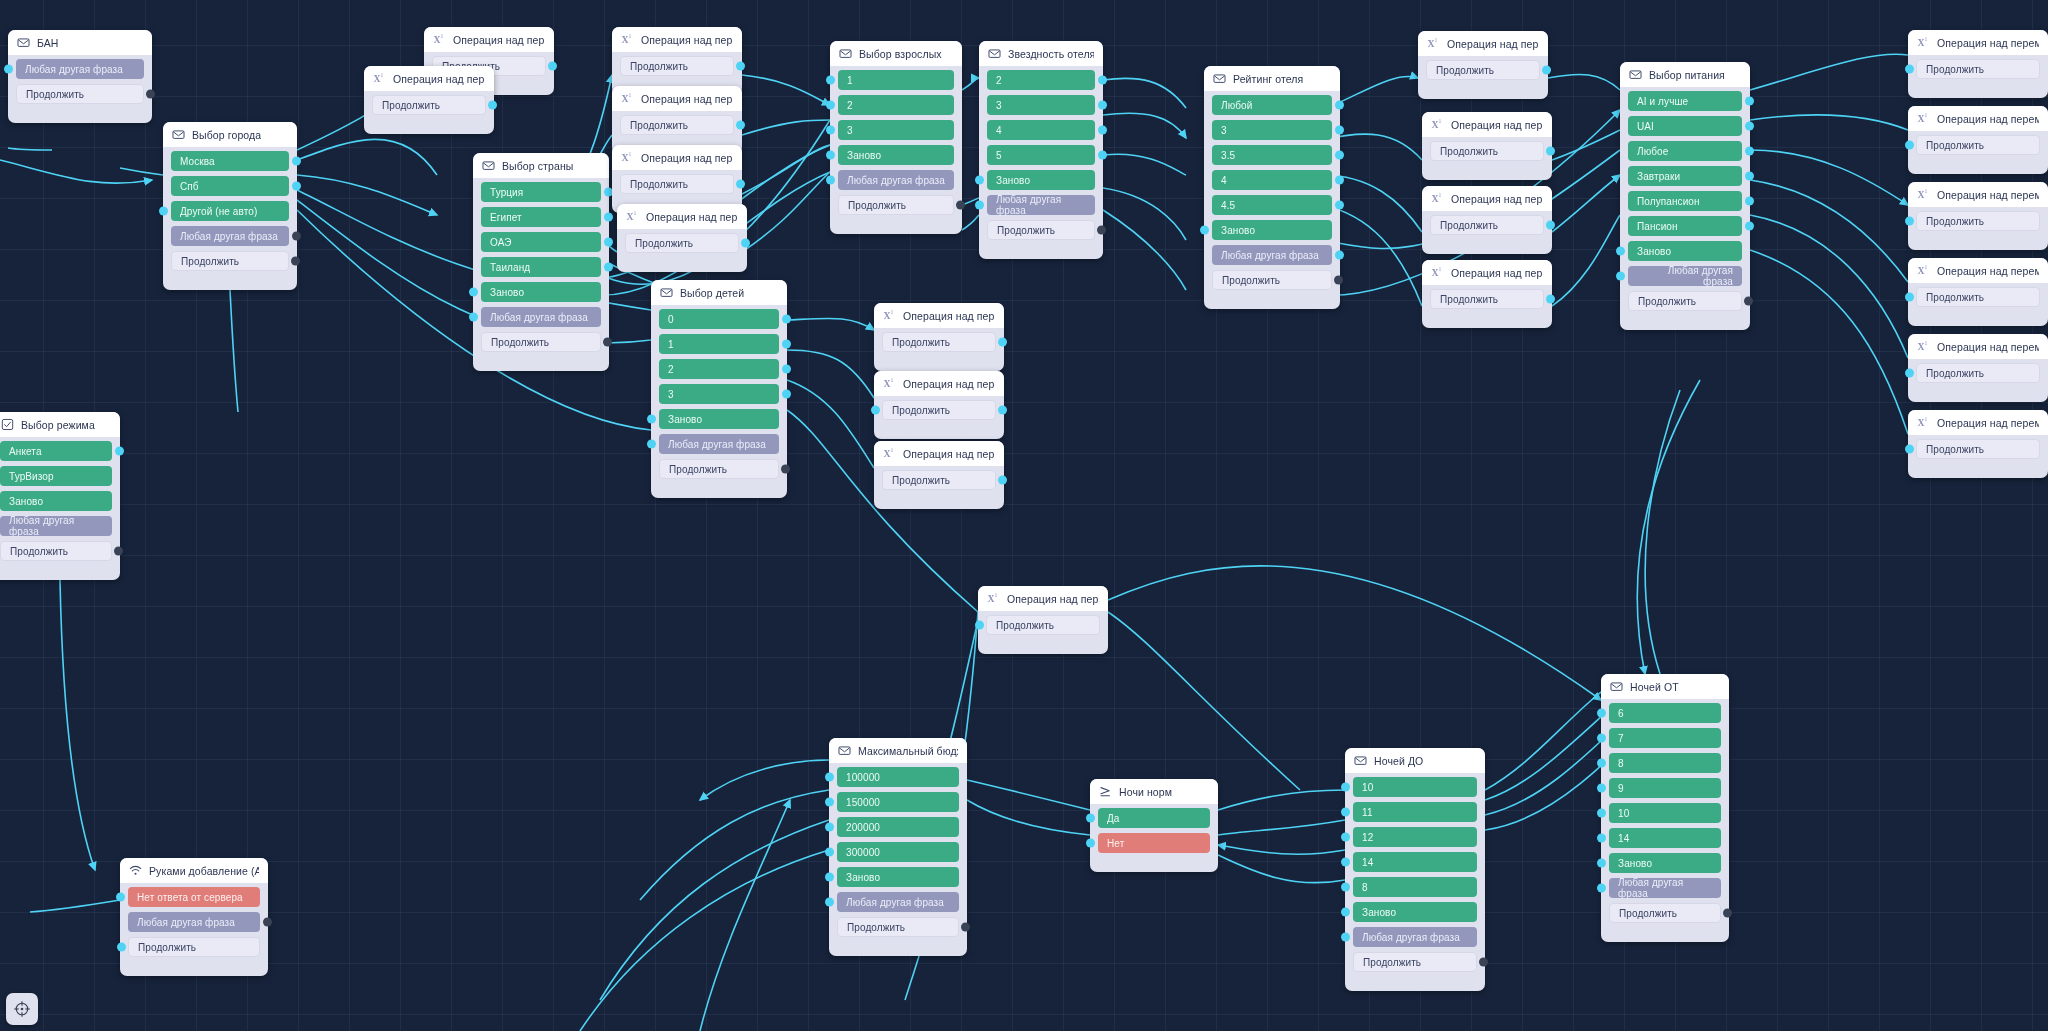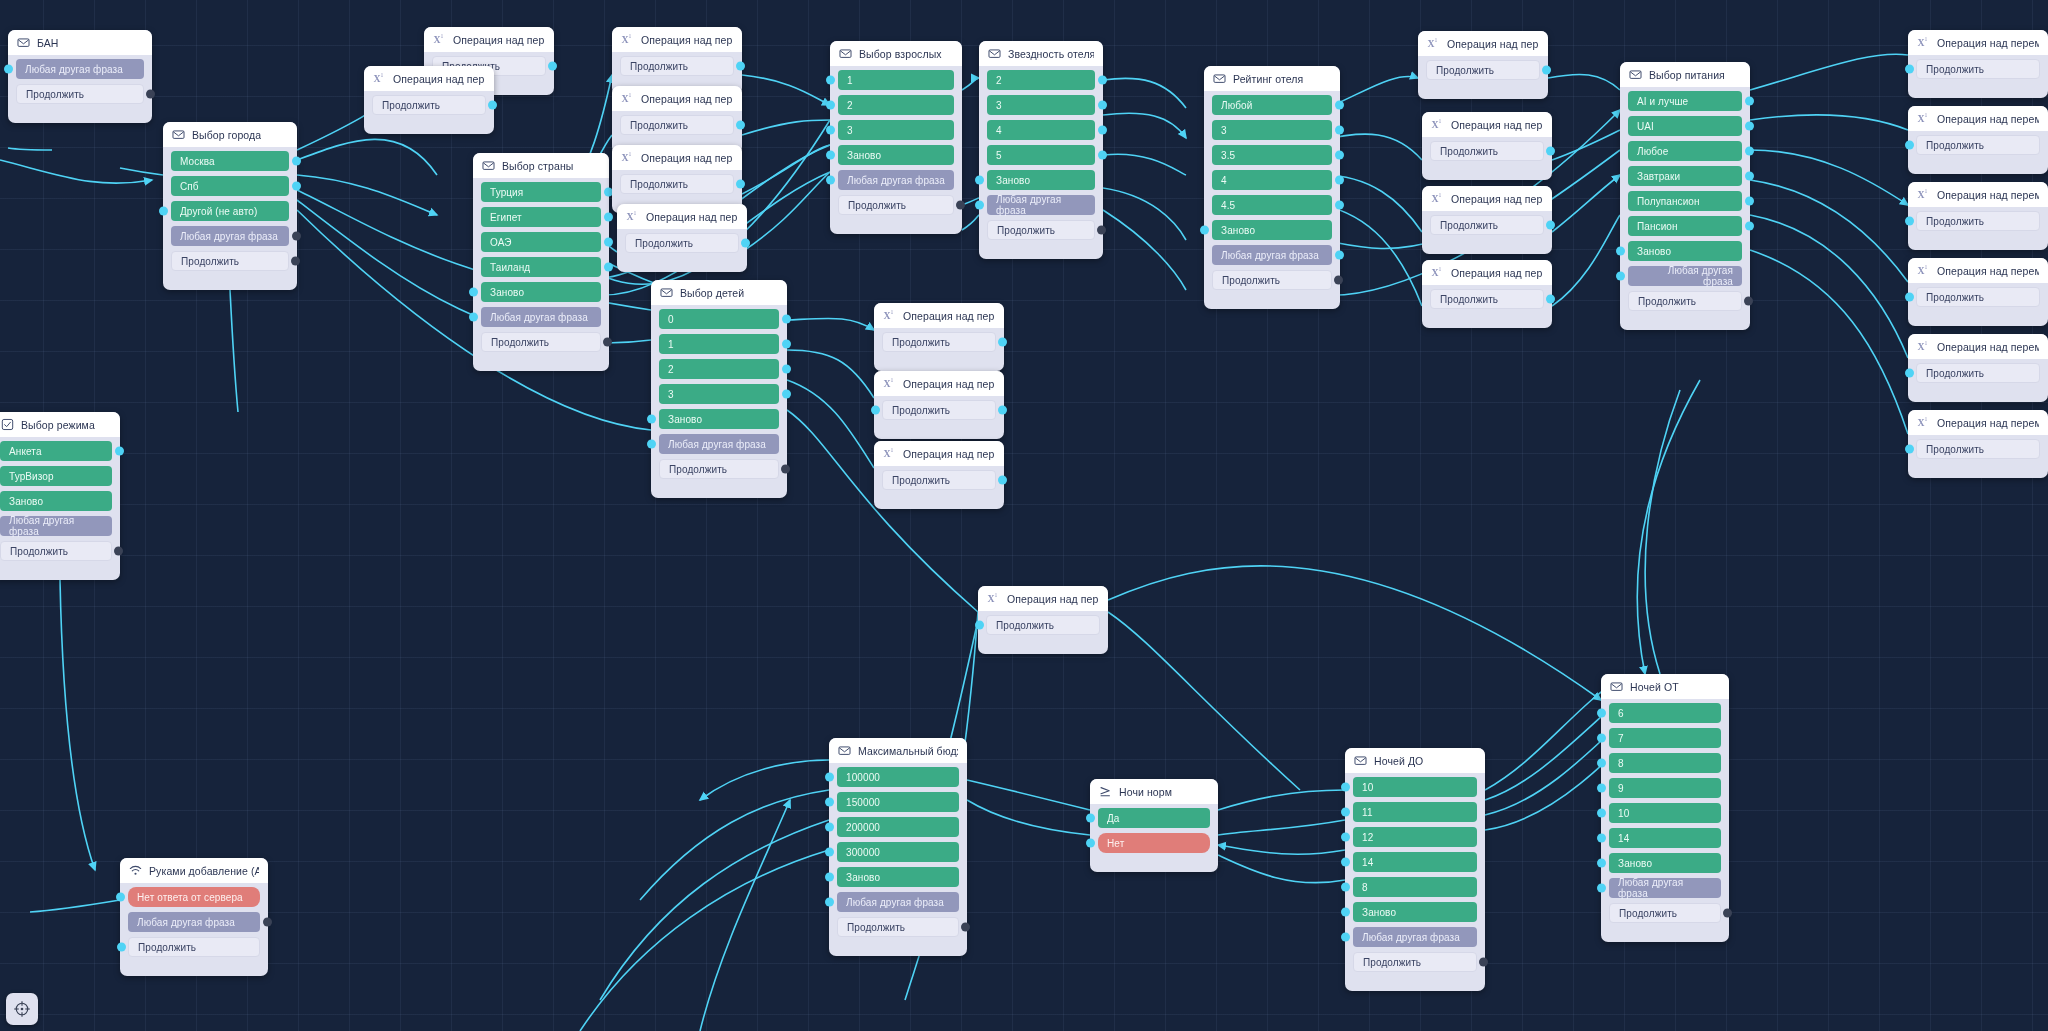--- a/index.html
+++ b/index.html
@@ -57,21 +57,21 @@
     border-radius: 4px;
     display: flex;
     align-items: center;
     padding: 0 9px;
     font-size: 10px;
     letter-spacing: 0.1px;
     position: relative;
   }
   .opt.green { background: #3bab86; color: #ecfbf5; }
   .opt.purple { background: #9297bb; color: #eceefa; }
-  .opt.red { background: #e07d79; color: #fdf0ef; border-radius: 8px; }
+  .opt.red { background: #e07d79; color: #fdf0ef; }
   .opt.plain { background: #e9eaf5; color: #3a4363; border: 1px solid #d6d8e8; }
   
   .port {
     position: absolute;
     width: 9px; height: 9px;
     border-radius: 50%;
     top: 50%;
     transform: translateY(-50%);
     z-index: 7;
   }

